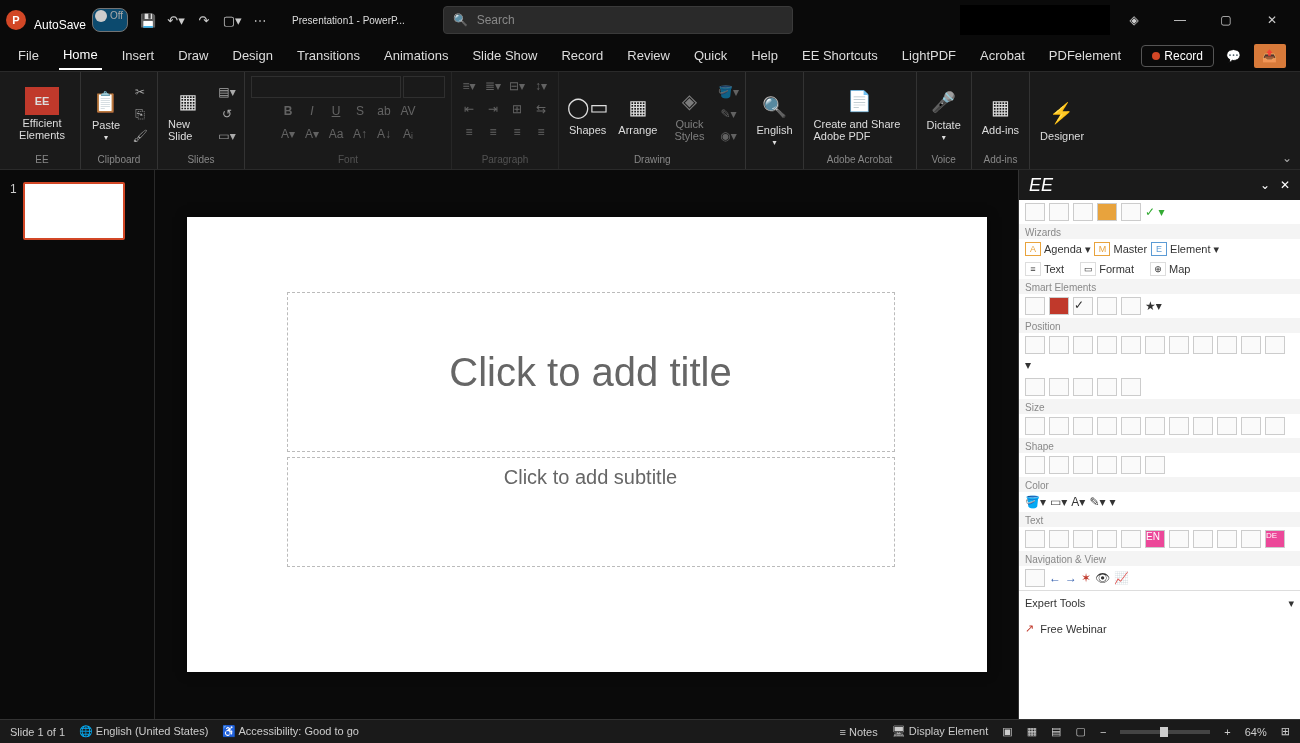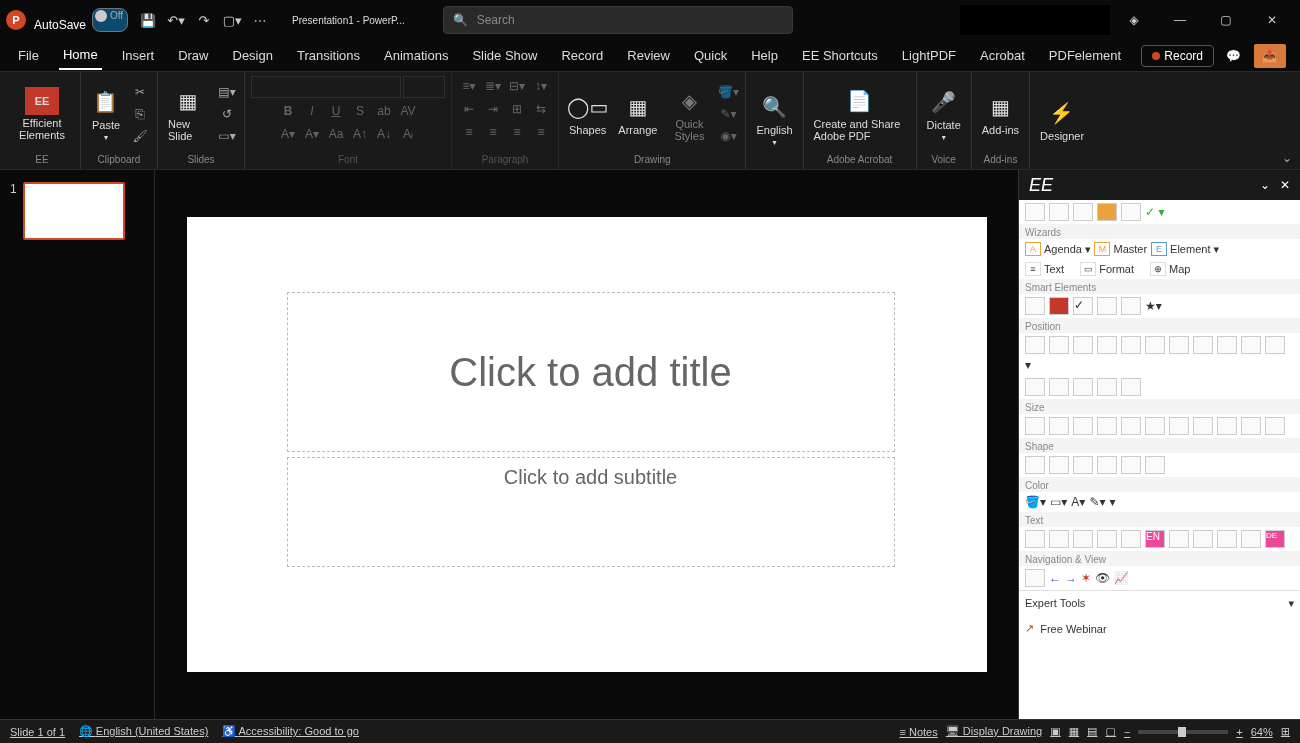--- a/index.html
+++ b/index.html
@@ -52,22 +52,22 @@
 .ee-pane { width:282px; background:#fff; color:#333; border-left:1px solid #333; display:flex; flex-direction:column; }
 .ee-header { height:30px; background:#1a1a1a; color:#fff; display:flex; align-items:center; padding:0 10px; font-size:18px; font-style:italic; }
 .ee-header-right { margin-left:auto; display:flex; gap:10px; font-size:12px; font-style:normal; }
 .ee-section-label { font-size:10px; color:#888; padding:3px 6px 1px; background:#f4f4f4; }
 .ee-row { display:flex; gap:4px; padding:3px 6px; align-items:center; flex-wrap:wrap; }
 .ee-btn { width:20px; height:18px; border:1px solid #ccc; background:#fafafa; }
 .ee-item { display:flex; align-items:center; gap:3px; font-size:11px; }
 .ee-swatch { width:16px; height:14px; border:1px solid #ddd; display:flex; align-items:center; justify-content:center; font-size:9px; }
 .ee-expert { padding:6px; font-size:11px; border-top:1px solid #ddd; display:flex; justify-content:space-between; }
 .ee-webinar { padding:6px; font-size:11px; display:flex; gap:6px; align-items:center; }
-.statusbar { height:24px; background:#1a1a1a; border-top:1px solid #333; display:flex; align-items:center; padding:0 10px; gap:14px; font-size:11px; color:#ccc;text-decoration:underline; }
-.status-right { margin-left:auto; display:flex; align-items:center; gap:8px; }
+.statusbar { height:24px; background:#1a1a1a; border-top:1px solid #333; display:flex; align-items:center; padding:0 10px; gap:14px; font-size:11px; color:#ccc; }
+.status-right { margin-left:auto; display:flex; align-items:center; gap:14px; }
 .zoom-slider { width:90px; height:4px; background:#444; position:relative; }
 .zoom-thumb { position:absolute; left:40px; top:-3px; width:8px; height:10px; background:#ccc; }
 </style>
 </head>
 <body>
 
 <div class="titlebar">
   <div class="app-icon">P</div>
   <div class="autosave">
     <span>AutoSave</span>
@@ -447,21 +447,21 @@
       </div>
   </div>
 </div>
 
 <div class="statusbar">
   <span>Slide 1 of 1</span>
   <span>🌐 <span>English (United States)</span></span>
   <span>♿ <span>Accessibility: Good to go</span></span>
   <div class="status-right">
     <span>≡ <span>Notes</span></span>
-    <span>🖥 <span>Display Drawing</span></span>
+    <span>🖥 <span>Display Element</span></span>
     <span>▣</span>
     <span>▦</span>
     <span>▤</span>
     <span>▢</span>
     <span>−</span>
     <div class="zoom-slider">
         <div class="zoom-thumb"></div>
       </div>
     <span>+</span>
     <span>64%</span>

